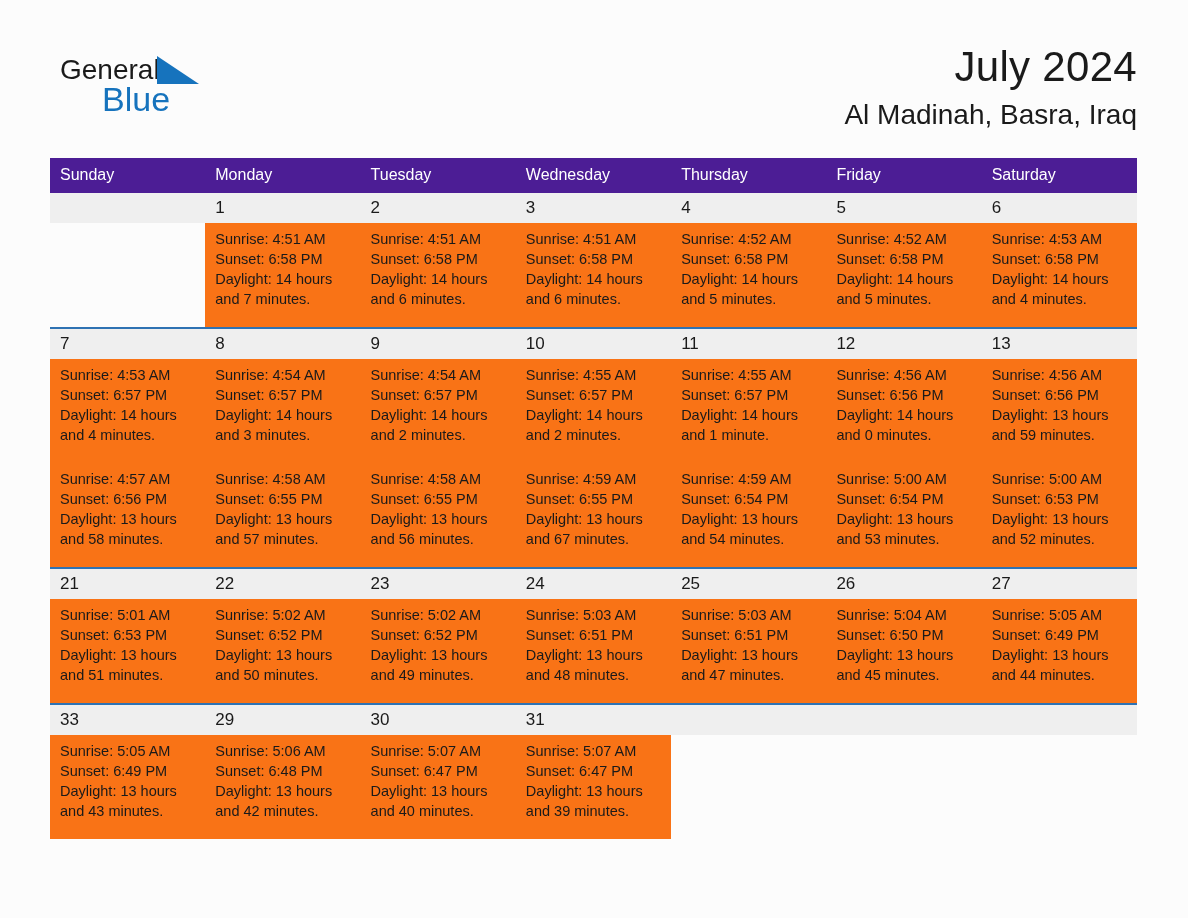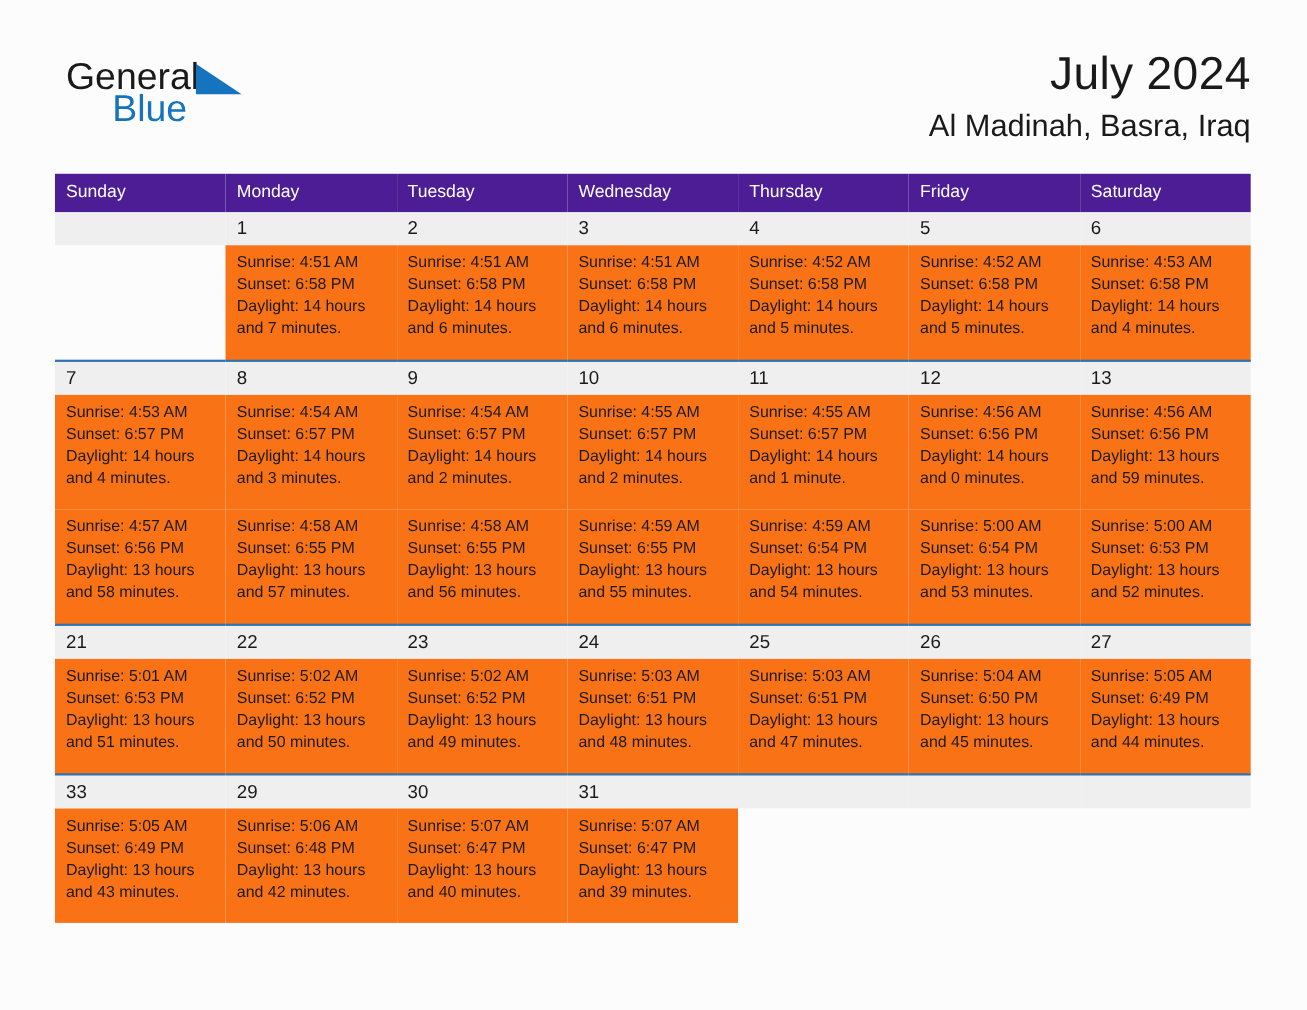--- a/index.html
+++ b/index.html
@@ -36,21 +36,21 @@
     width: 260px;
     height: 90px;
   }
   .logo-row1 {
     position: relative;
     height: 40px;
     line-height: 40px;
     white-space: nowrap;
   }
   .logo-general {
-    font-size: 34px;
+    font-size: 28px;
     letter-spacing: 0px;
     color: #1a1a1a;
     font-family: "Liberation Sans", sans-serif;
   }
   .logo-tri {
     display: inline-block;
     width: 42px;
     height: 28px;
     vertical-align: -5px;
     margin-left: -3px;
@@ -300,21 +300,21 @@
           <td>
             <span class="info-line">Sunrise: 4:58 AM</span>
             <span class="info-line">Sunset: 6:55 PM</span>
             <span class="info-line">Daylight: 13 hours</span>
             <span class="info-line">and 56 minutes.</span>
           </td>
           <td>
             <span class="info-line">Sunrise: 4:59 AM</span>
             <span class="info-line">Sunset: 6:55 PM</span>
             <span class="info-line">Daylight: 13 hours</span>
-            <span class="info-line">and 55 minutes.</span>
+            <span class="info-line">and 67 minutes.</span>
           </td>
           <td>
             <span class="info-line">Sunrise: 4:59 AM</span>
             <span class="info-line">Sunset: 6:54 PM</span>
             <span class="info-line">Daylight: 13 hours</span>
             <span class="info-line">and 54 minutes.</span>
           </td>
           <td>
             <span class="info-line">Sunrise: 5:00 AM</span>
             <span class="info-line">Sunset: 6:54 PM</span>

